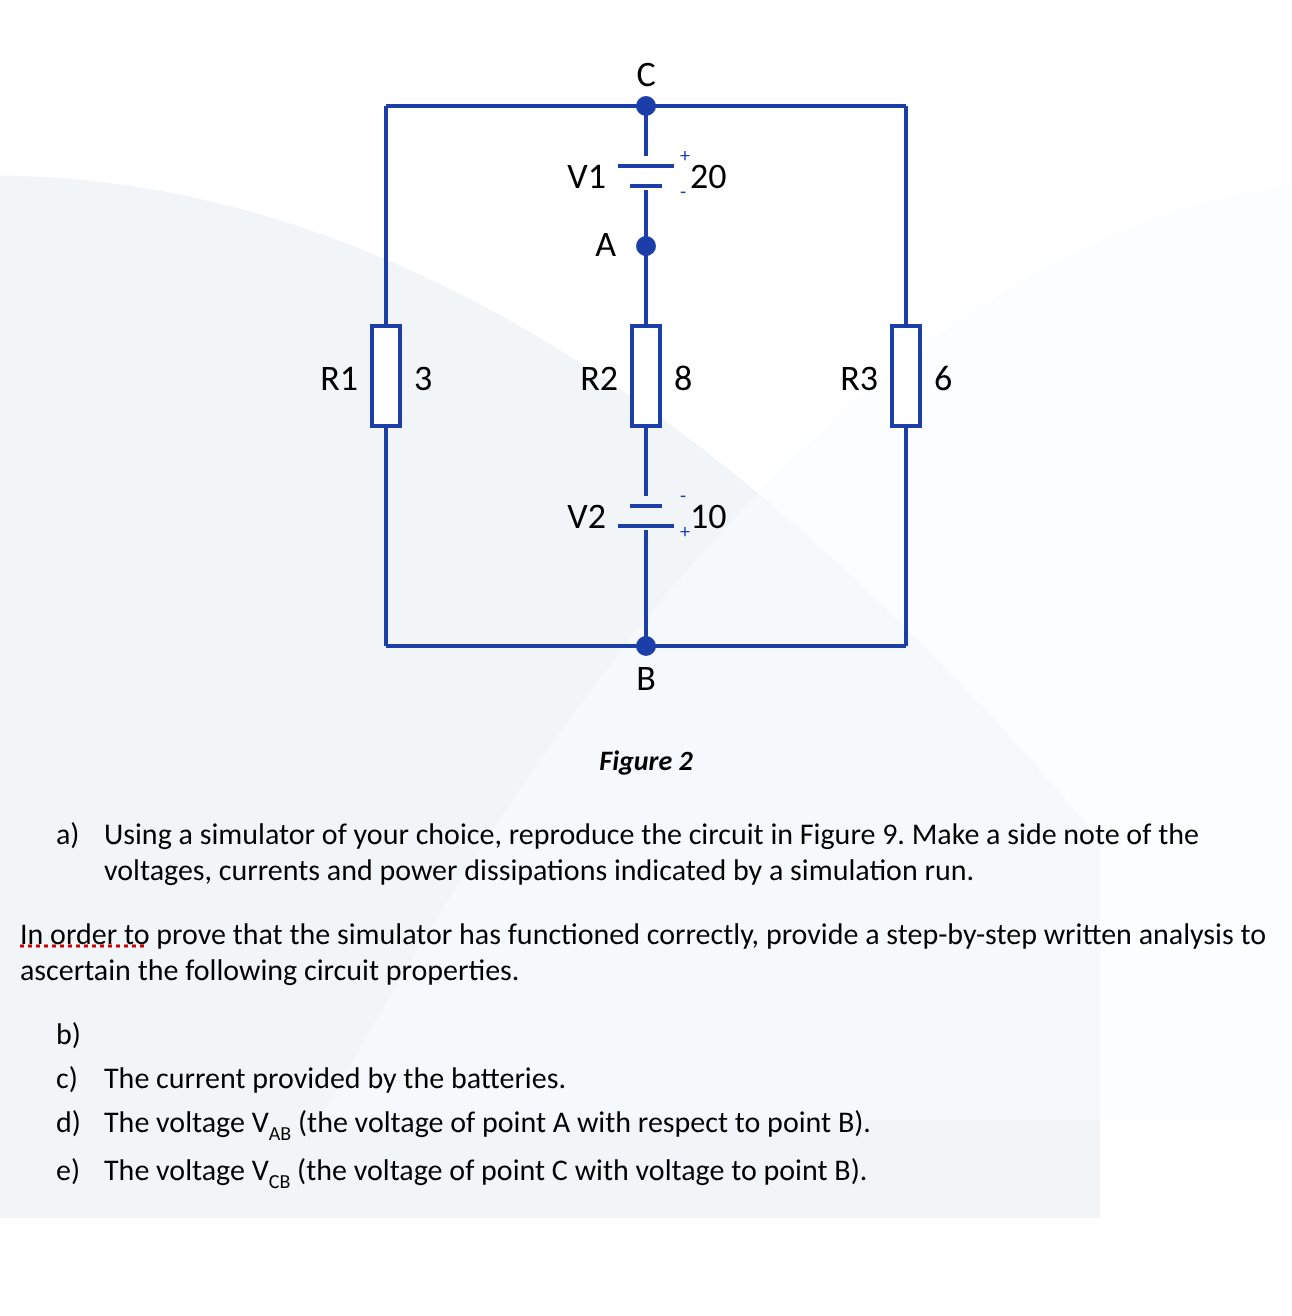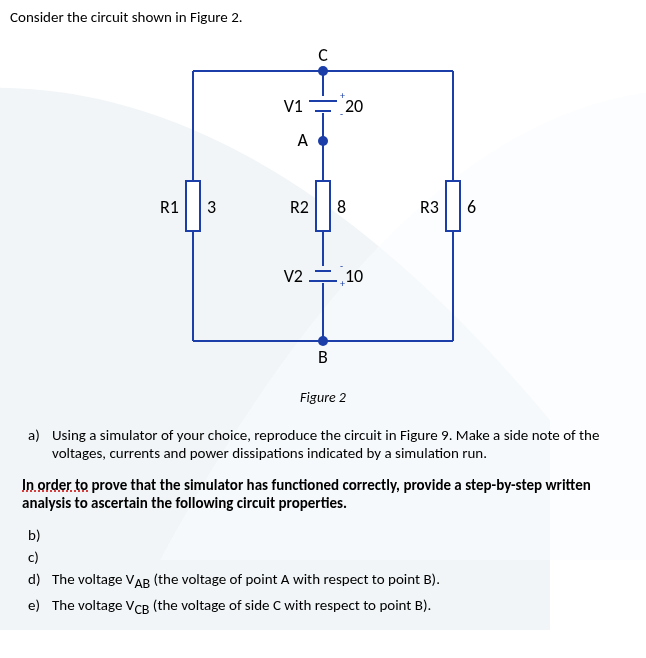--- a/index.html
+++ b/index.html
@@ -29,39 +29,39 @@
     position: relative;
     width: 340px;
     height: 330px;
   }
   .circuit svg { display: block; }
   .figcap {
     text-align: center;
     font-style: italic;
     margin: 14px 0 20px 0;
     font-size: 14px;
+    font-weight: bold;
   }
   .qlist { margin: 0 0 0 18px; padding: 0; }
   .qrow { display: flex; margin-bottom: 4px; }
   .qletter { width: 24px; flex-shrink: 0; }
   .para { margin: 14px 0; }
   .dotted { text-decoration-line: underline; text-decoration-style: dotted; text-decoration-color: #c00; }
-  .sub { font-size: 14px; vertical-align: sub; }
+  .sub { font-size: 10px; vertical-align: sub; }
 </style>
 </head>
 <body>
 
 <svg class="watermark" viewBox="0 0 646 658" preserveAspectRatio="none">
   <path d="M -50 90 Q 250 60 550 420 L 550 700 L -50 700 Z" fill="#eef2f5" opacity="0.8"></path>
   <path d="M 700 90 Q 420 80 160 560 L 700 560 Z" fill="#fafcfd" opacity="0.6"></path>
 </svg>
 
 <div class="content">
 
-<div class="intro">Consider the circuit shown in Figure 2.</div>
 
 <div class="circuit-wrap">
 <div class="circuit">
 <svg width="340" height="330" viewBox="0 0 340 330">
   <g stroke="#1b3ea8" stroke-width="2" fill="none">
 
     <line x1="40" y1="30" x2="300" y2="30"></line>
     <line x1="40" y1="300" x2="300" y2="300"></line>
 
     <line x1="40" y1="30" x2="40" y2="140"></line>
@@ -123,38 +123,39 @@
 
 <div class="figcap">Figure 2</div>
 
 <div class="qlist">
   <div class="qrow">
     <span class="qletter">a)</span>
     <span>Using a simulator of your choice, reproduce the circuit in Figure 9. Make a side note of the voltages, currents and power dissipations indicated by a simulation run.</span>
   </div>
 </div>
 
-<div class="para" style="margin-left:12px;font-weight:bold;">
+<div class="para" style="margin-left:0;">
   <span class="dotted">In order to</span><span> prove that the simulator has functioned correctly, provide a step-by-step written analysis to ascertain the following circuit properties.</span>
 </div>
 
 <div class="qlist">
   <div class="qrow">
     <span class="qletter">b)</span>
   </div>
   <div class="qrow">
     <span class="qletter">c)</span>
+    <span>The current provided by the batteries.</span>
   </div>
   <div class="qrow">
     <span class="qletter">d)</span>
     <span>
       <span>The voltage V</span><span class="sub">AB</span><span> (the voltage of point A with respect to point B).</span>
     </span>
   </div>
   <div class="qrow">
     <span class="qletter">e)</span>
     <span>
-      <span>The voltage V</span><span class="sub">CB</span><span> (the voltage of side C with respect to point B).</span>
+      <span>The voltage V</span><span class="sub">CB</span><span> (the voltage of point C with voltage to point B).</span>
     </span>
   </div>
 </div>
 
 </div>
 
 </body></html>

